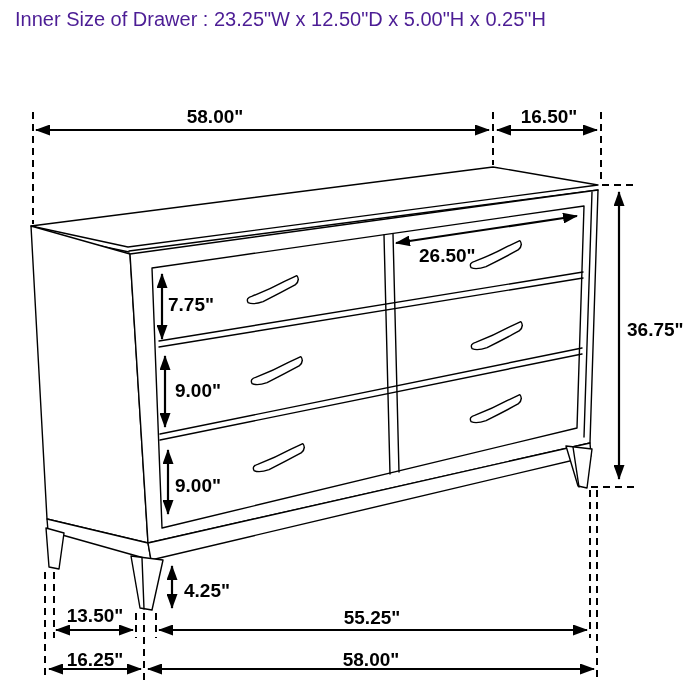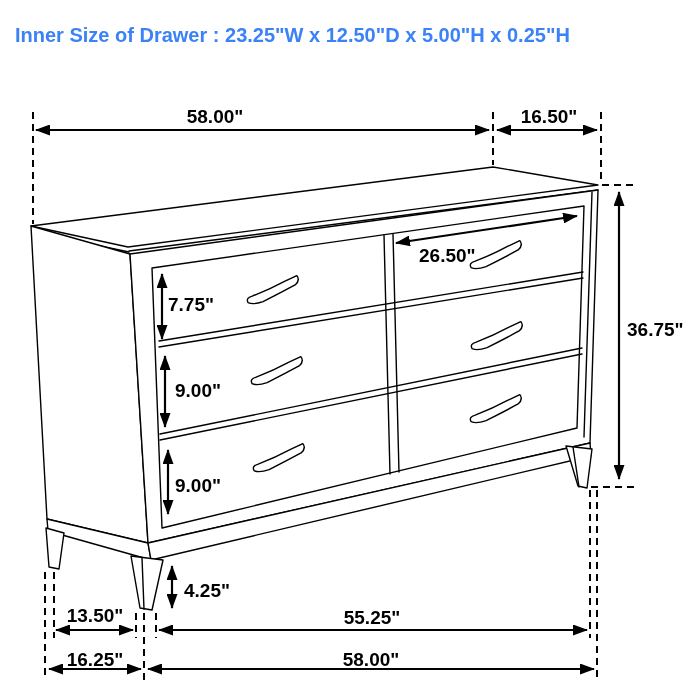--- a/index.html
+++ b/index.html
@@ -5,24 +5,24 @@
   html,body{margin:0;padding:0;background:#ffffff;}
   #stage{
     position:relative;
     width:700px;height:700px;
     background:#ffffff;
     font-family:"Liberation Sans", sans-serif;
     overflow:hidden;
   }
   #title{
     position:absolute;
-    left:15px;top:24px;
+    left:15px;top:8px;
     font-size:20px;
-    font-weight:bold;
-    color:#3b82f6;
+    font-weight:normal;
+    color:#4c1d95;
     letter-spacing:0px;
     white-space:nowrap;
   }
   svg{position:absolute;left:0;top:0;}
   .cab{stroke:#000;stroke-width:1.4;fill:none;stroke-linejoin:round;stroke-linecap:round;}
   .cabfill{stroke:#000;stroke-width:1.4;fill:#ffffff;stroke-linejoin:round;}
   .dim{stroke:#000;stroke-width:2.2;fill:none;}
   .dash{stroke:#000;stroke-width:2;fill:none;stroke-dasharray:7 5;}
   .lbl{font-family:"Liberation Sans", sans-serif;font-size:19px;font-weight:bold;fill:#000;}
 </style>

